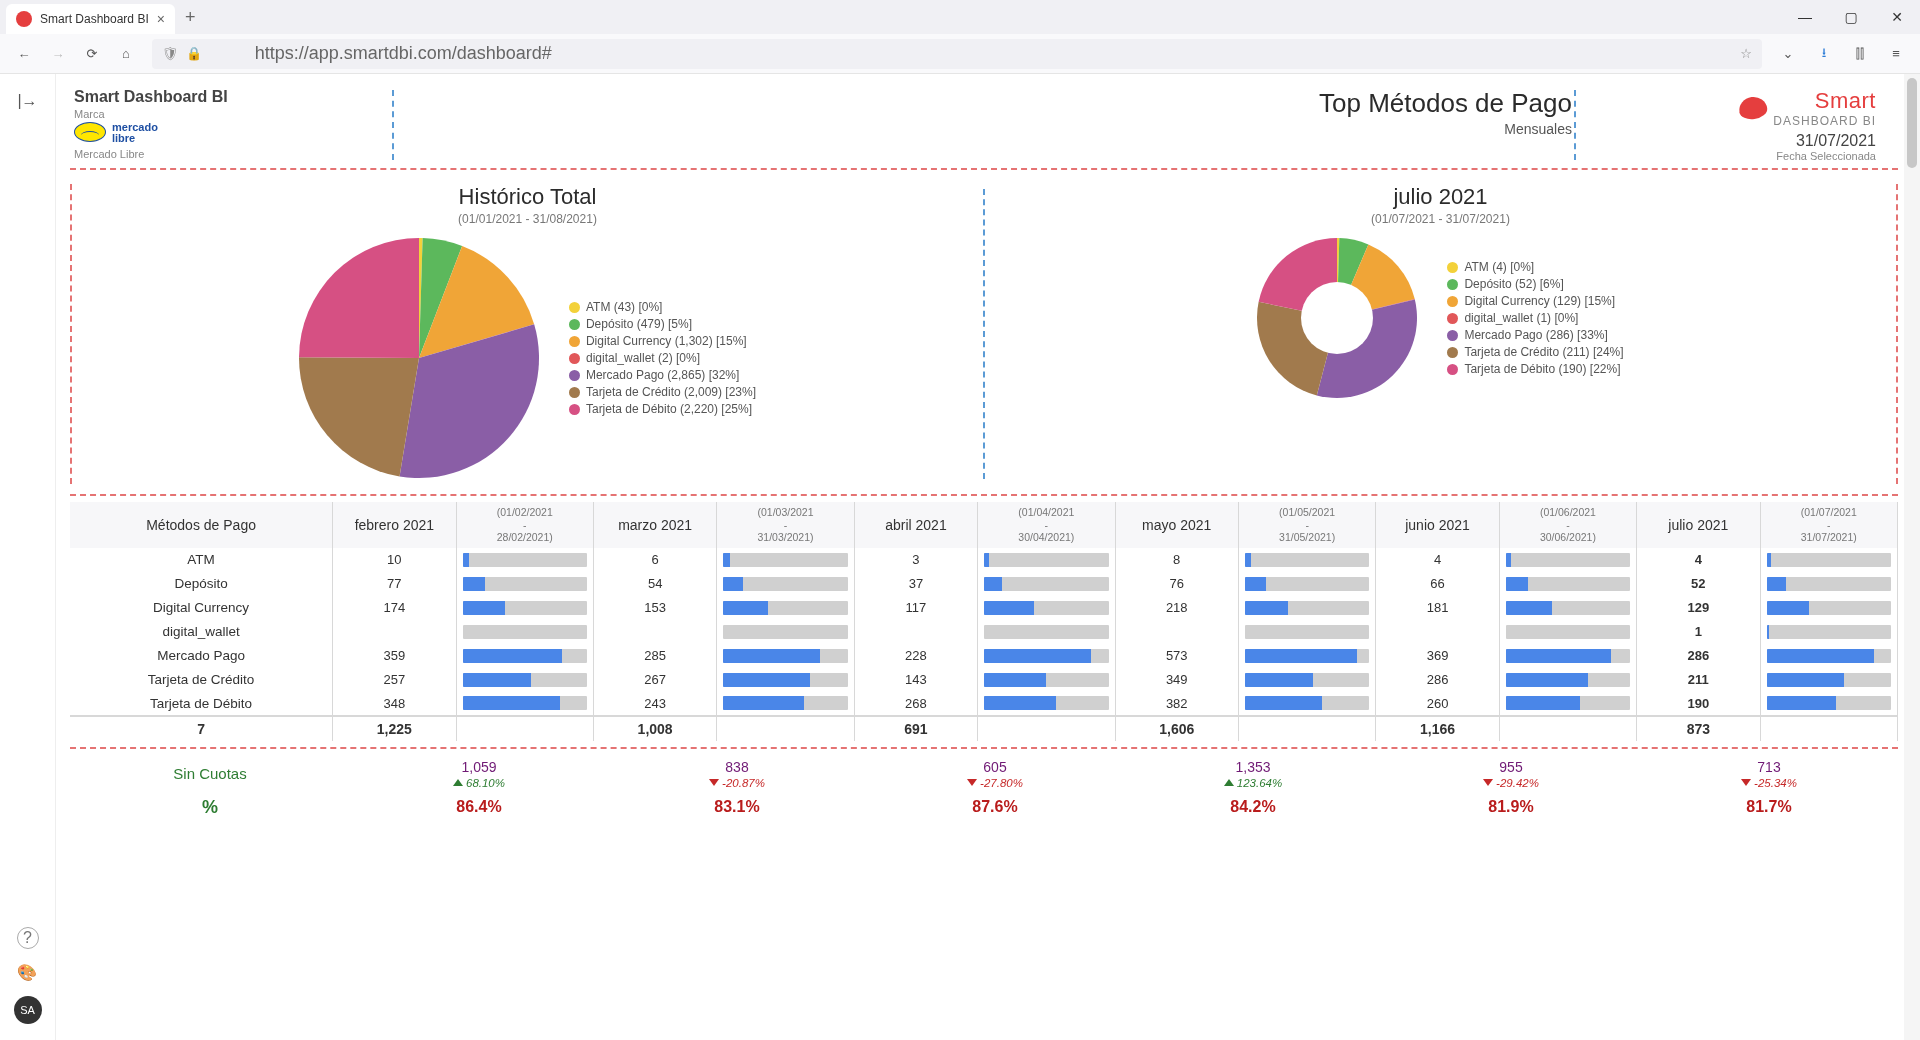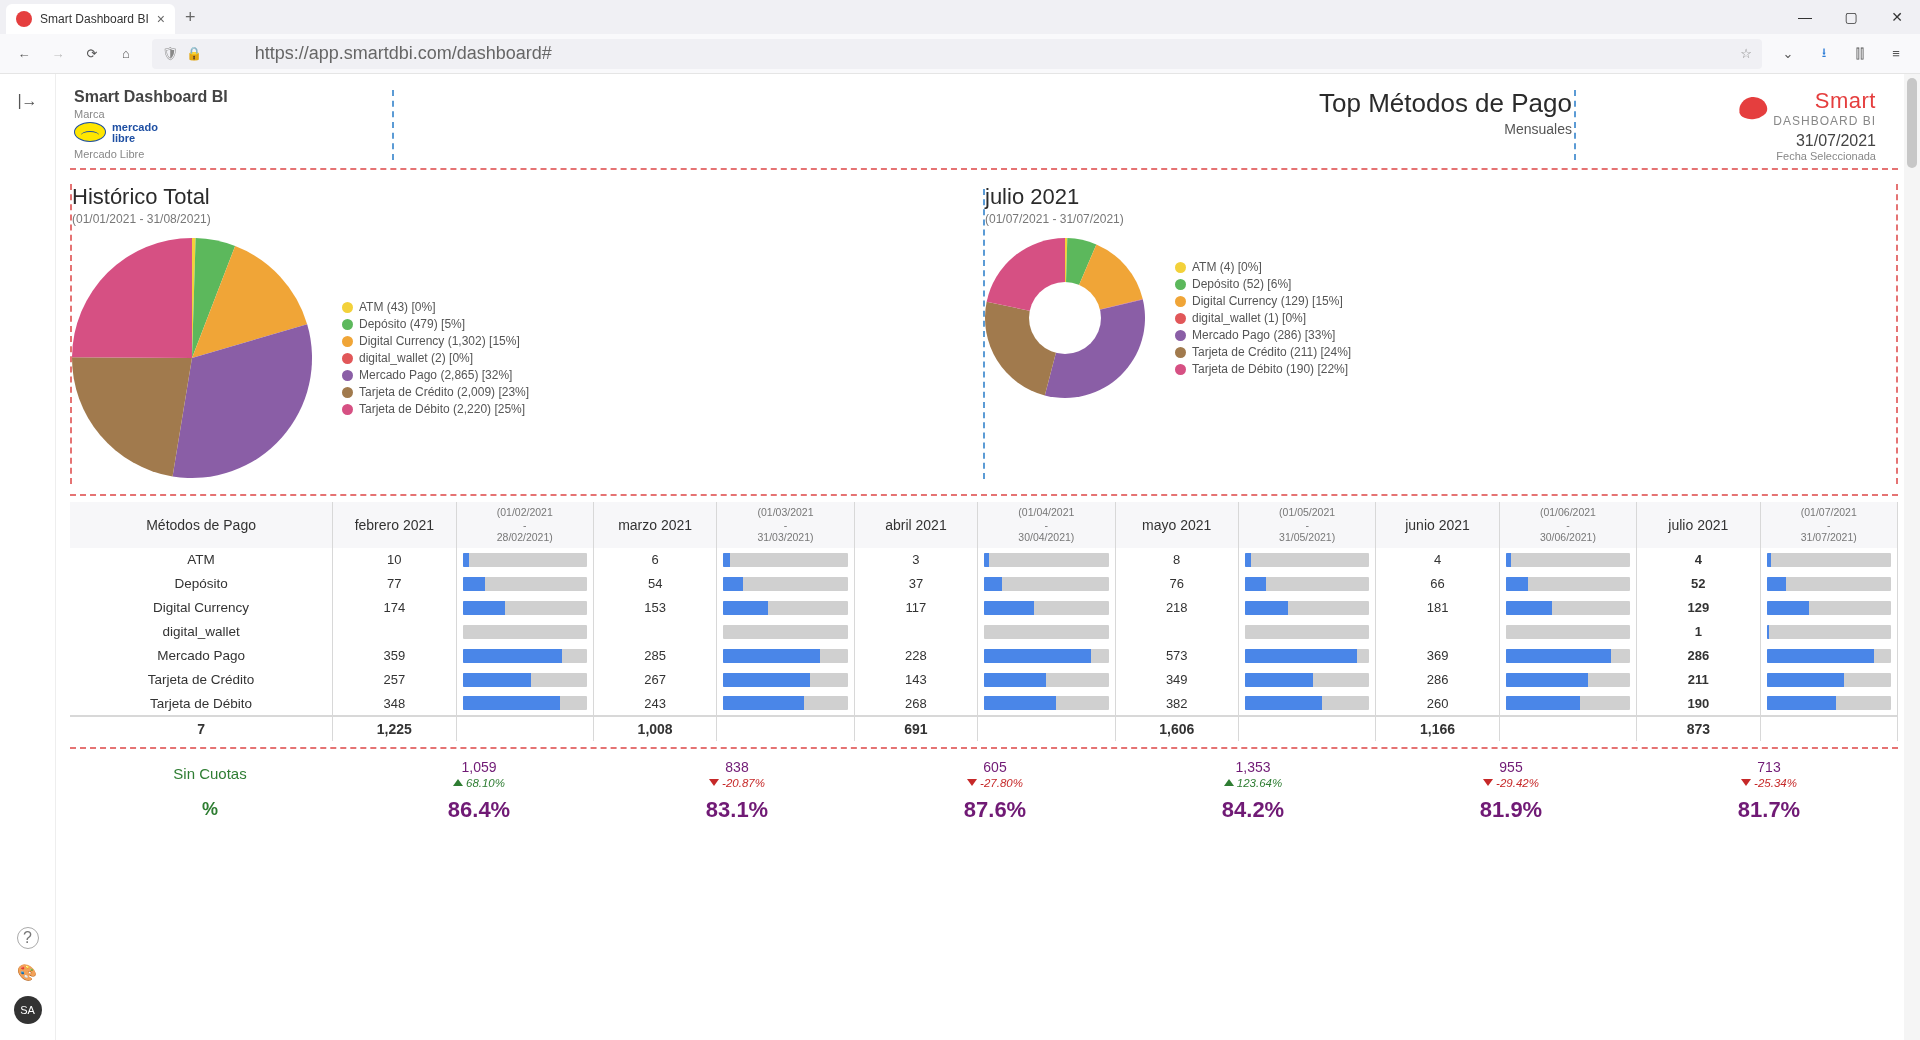--- a/index.html
+++ b/index.html
@@ -58,21 +58,21 @@
   .hdr-date { font-size:16px; color:#444; margin-top:4px; }
   .hdr-date-sub { font-size:11px; color:#888; }
 
   .vdash { border-left: 2px dashed #5b9bd5; }
   .hdash-red { border-top: 2px dashed #e57373; margin: 6px 0; }
   .hdr-sep { height: 70px; align-self: center; margin: 0 2px; }
 
   
   .charts { display:flex; margin-top:10px; }
   .chart-outer { flex:1; display:flex; }
-  .chart-col { flex:1; display:flex; flex-direction:column; align-items:flex-start; padding: 4px 0 10px; }
+  .chart-col { flex:1; display:flex; flex-direction:column; align-items:center; padding: 4px 0 10px; }
   .chart-title { font-size: 22px; font-weight:500; color:#2b2b2b; }
   .chart-range { font-size:12px; color:#777; margin-top:2px; }
   .chart-body { display:flex; align-items:center; gap:30px; margin-top:12px; }
   .pie-svg { width: 240px; height: 240px; }
   .legend { font-size:12px; color:#555; }
   .legend-row { display:flex; align-items:center; gap:6px; margin:3px 0; white-space:nowrap; }
   .swatch { width:11px; height:11px; border-radius:50%; flex:none; }
   .chart-sep { border-left: 2px dashed #5b9bd5; height: 290px; align-self:center; }
   .edge-sep { border-left:2px dashed #e57373; height:300px; align-self:flex-start; margin-top:4px; }
 
@@ -96,21 +96,21 @@
   .quota-label { width: 280px; text-align:center; font-size:15px; color:#2e7d32; font-weight:500; }
   .quota-cell { flex:1; text-align:center; }
   .quota-val { font-size:14px; color:#701a75; }
   .quota-delta { font-size:11.5px; font-style:italic; display:flex; align-items:center; justify-content:center; gap:3px; margin-top:2px; }
   .up { color:#2e7d32; }
   .down { color:#c62828; }
   .tri-up { width:0; height:0; border-left:5px solid transparent; border-right:5px solid transparent; border-bottom:7px solid #2e7d32; }
   .tri-down { width:0; height:0; border-left:5px solid transparent; border-right:5px solid transparent; border-top:7px solid #c62828; }
   .pct-row { display:flex; align-items:center; margin-top:8px; }
   .pct-label { width: 280px; text-align:center; font-size:18px; color:#2e7d32; font-weight:600; }
-  .pct-cell { flex:1; text-align:center; font-size:22px; color:#701a75; font-weight:600; }
+  .pct-cell { flex:1; text-align:center; font-size:16px; color:#b91c1c; font-weight:600; }
 </style>
 </head>
 <body>
 
 <div class="window">
 
   <div class="titlebar">
     <div class="tab">
       <span class="tab-icon"></span>
       <span class="tab-title">Smart Dashboard BI</span>

